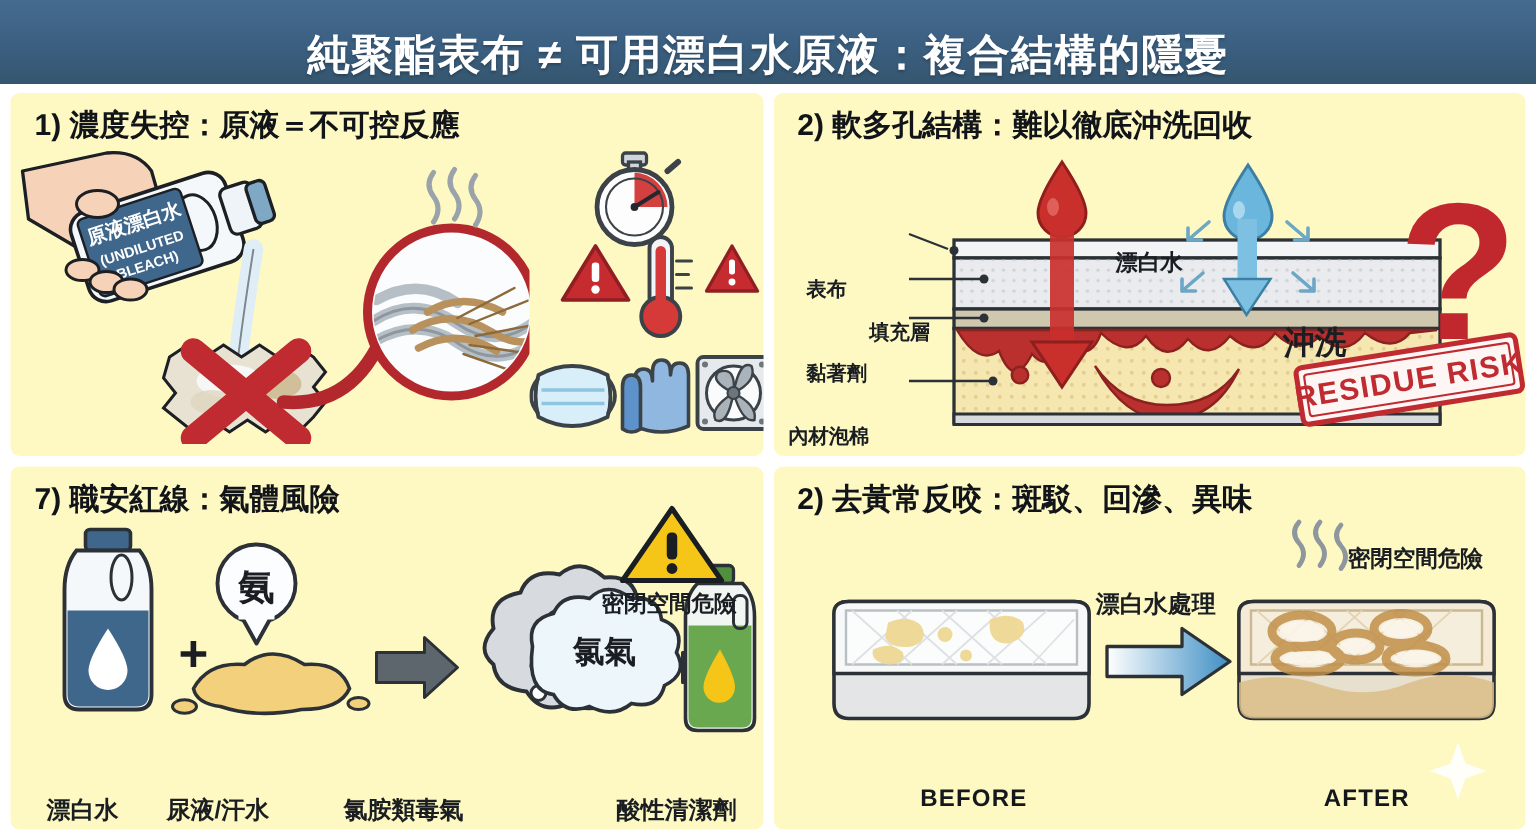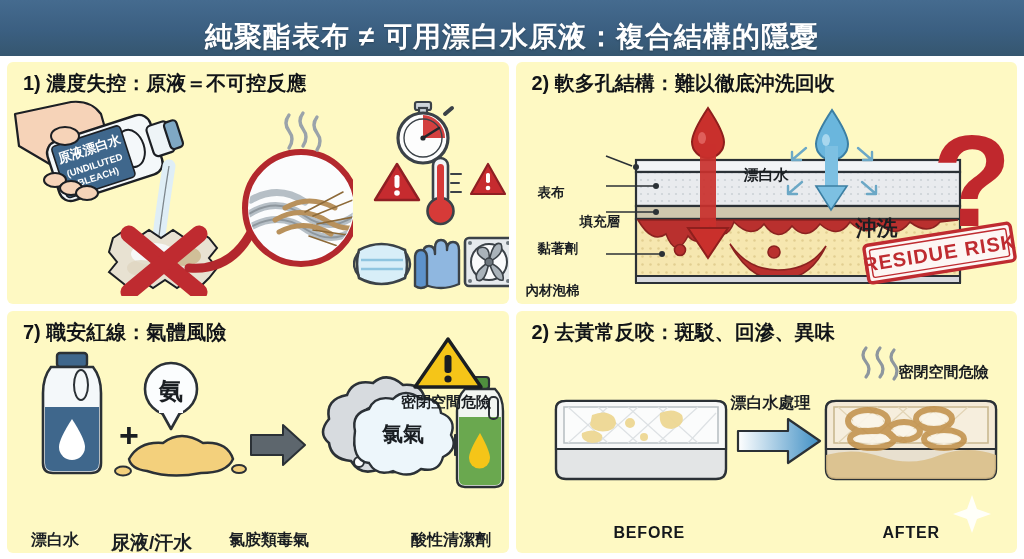--- a/index.html
+++ b/index.html
@@ -429,21 +429,21 @@
 
       <svg class="art" style="left:404px; top:22px; width:74px; height:60px;" viewBox="0 0 74 60">
         <polygon points="37,6 70,54 4,54" fill="#f5c518" stroke="#1a1e22" stroke-width="3.4" stroke-linejoin="round"></polygon>
         <rect x="33.5" y="22" width="7" height="18" rx="3" fill="#1a1e22"></rect>
         <circle cx="37" cy="46" r="3.6" fill="#1a1e22"></circle>
       </svg>
 
       <div class="small-label" style="left:394px; top:82px; font-size:15px;">密閉空間危險</div>
 
       <div class="small-label" style="left:24px;  top:219px; font-size:16px;">漂白水</div>
-      <div class="small-label" style="left:104px; top:219px; font-size:19px;">尿液/汗水</div>
+      <div class="small-label" style="left:104px; top:219px; font-size:16px;">尿液/汗水</div>
       <div class="small-label" style="left:222px; top:219px; font-size:16px;">氯胺類毒氣</div>
       <div class="small-label" style="left:404px; top:219px; font-size:16px;">酸性清潔劑</div>
 
     </div>
 
     <div class="panel">
       <div class="panel-title">2) 去黃常反咬：斑駁、回滲、異味</div>
 
       <svg class="art p4-scene" viewBox="0 0 502 190">
         <defs>

